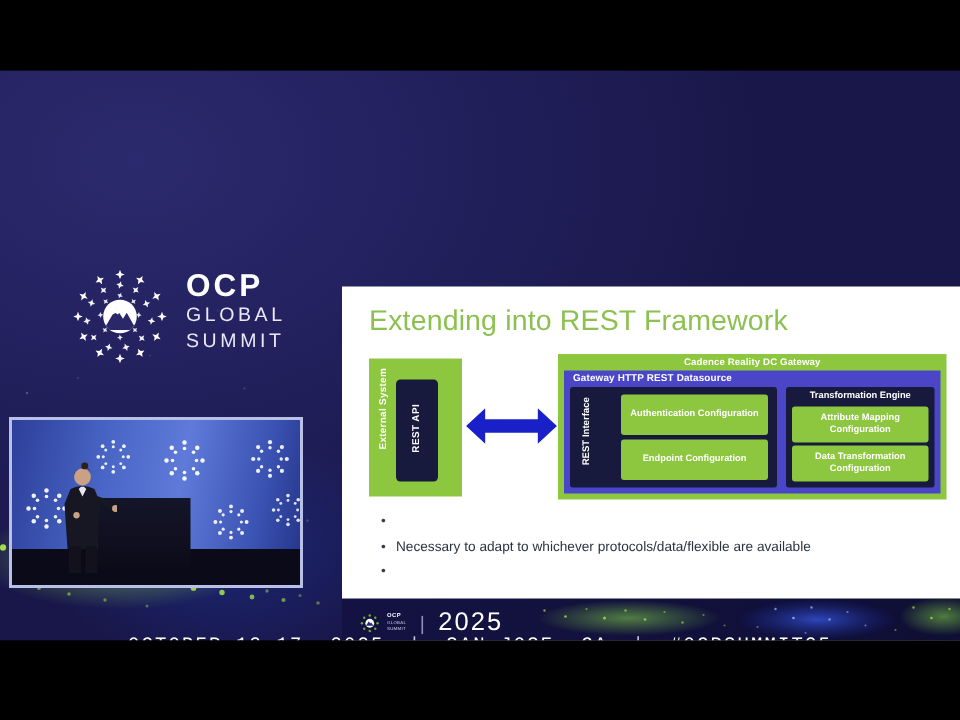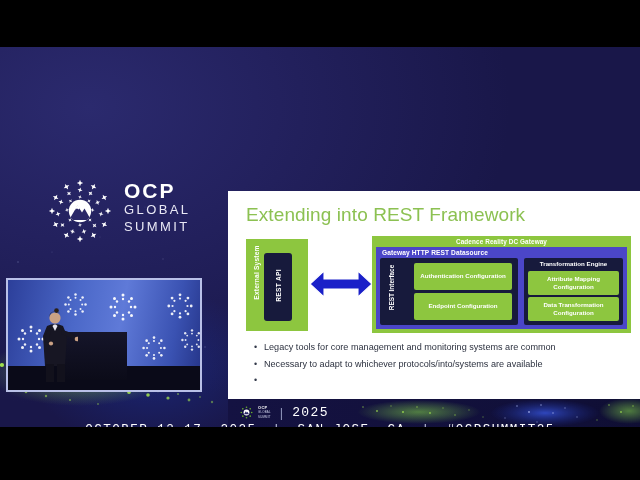--- a/index.html
+++ b/index.html
@@ -158,21 +158,21 @@
     background:linear-gradient(95deg,#141242 0%,#13113d 38%,#11103a 70%,#0f0e33 100%);
     overflow:hidden;
   }
   #footer-particles { position:absolute; left:105px; top:0; width:312px; height:32px; opacity:.95; }
   #footer-left { position:absolute; left:12px; top:6px; display:flex; align-items:center; gap:5px; }
   #footer-mini-burst { width:13px; height:13px; flex:0 0 13px; }
   #footer-mini-text { line-height:4.4px; }
   #footer-mini-text div { font-size:3.9px; font-weight:bold; color:#fff; letter-spacing:.35px; }
   #footer-mini-text div.sub { font-size:2.9px; font-weight:normal; color:#cfd3ea; letter-spacing:.2px; }
   #footer-sep { color:#8d92b8; font-size:13px; margin:0 4px; font-weight:300; }
-  #footer-year { color:#ffffff; font-size:13px; letter-spacing:1.4px; font-family:Liberation Mono, monospace; }
+  #footer-year { color:#ffffff; font-size:17px; letter-spacing:1.4px; font-family:Liberation Sans, sans-serif; }
   #footer-tagline {
     position:absolute; right:9px; top:9px;
     color:#ffffff; font-size:11.5px; letter-spacing:.3px;
     font-family:"Liberation Mono", monospace;
   }
 
   
   #event-bar {
     position:absolute; left:0; top:360px; width:640px; height:46px; z-index:11;
     display:flex; align-items:center; justify-content:center;
@@ -610,25 +610,24 @@
               <div class="cfg-box cfg-attr">Attribute Mapping Configuration</div>
               <div class="cfg-box cfg-datax">Data Transformation Configuration</div>
             </div>
           </div>
         </div>
       </div>
 
       <div id="bullets">
         <div class="bullet">
           <span class="dot">•</span>
-          <span class="txt">Legacy tools for core management and monitoring systems are common</span>
         </div>
         <div class="bullet">
           <span class="dot">•</span>
-          <span class="txt">Necessary to adapt to whichever protocols/into/systems are available</span>
+          <span class="txt">Necessary to adapt to whichever protocols/data/flexible are available</span>
         </div>
         <div class="bullet">
           <span class="dot">•</span>
         </div>
       </div>
 
       <div id="slide-footer">
         <svg id="footer-particles" viewBox="0 0 312 32">
           <defs>
             <radialGradient id="fg1" cx="50%" cy="50%" r="50%">

